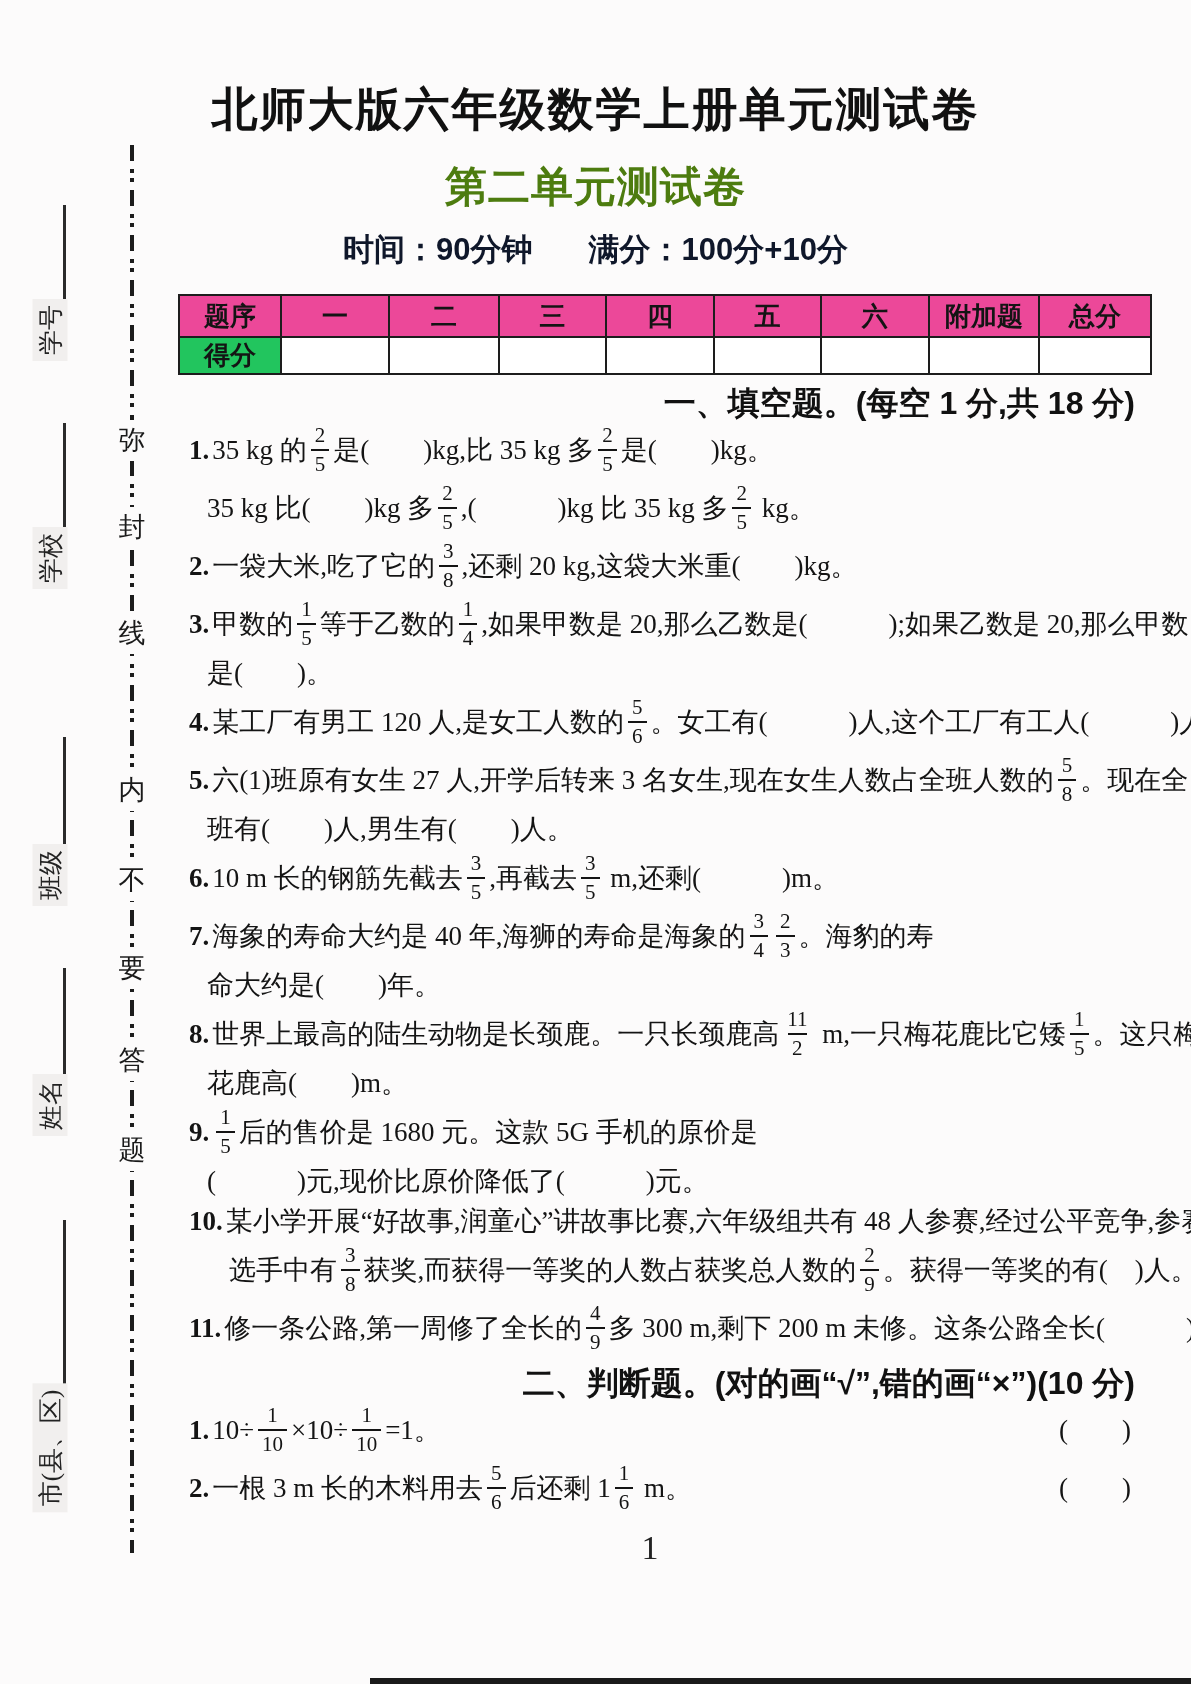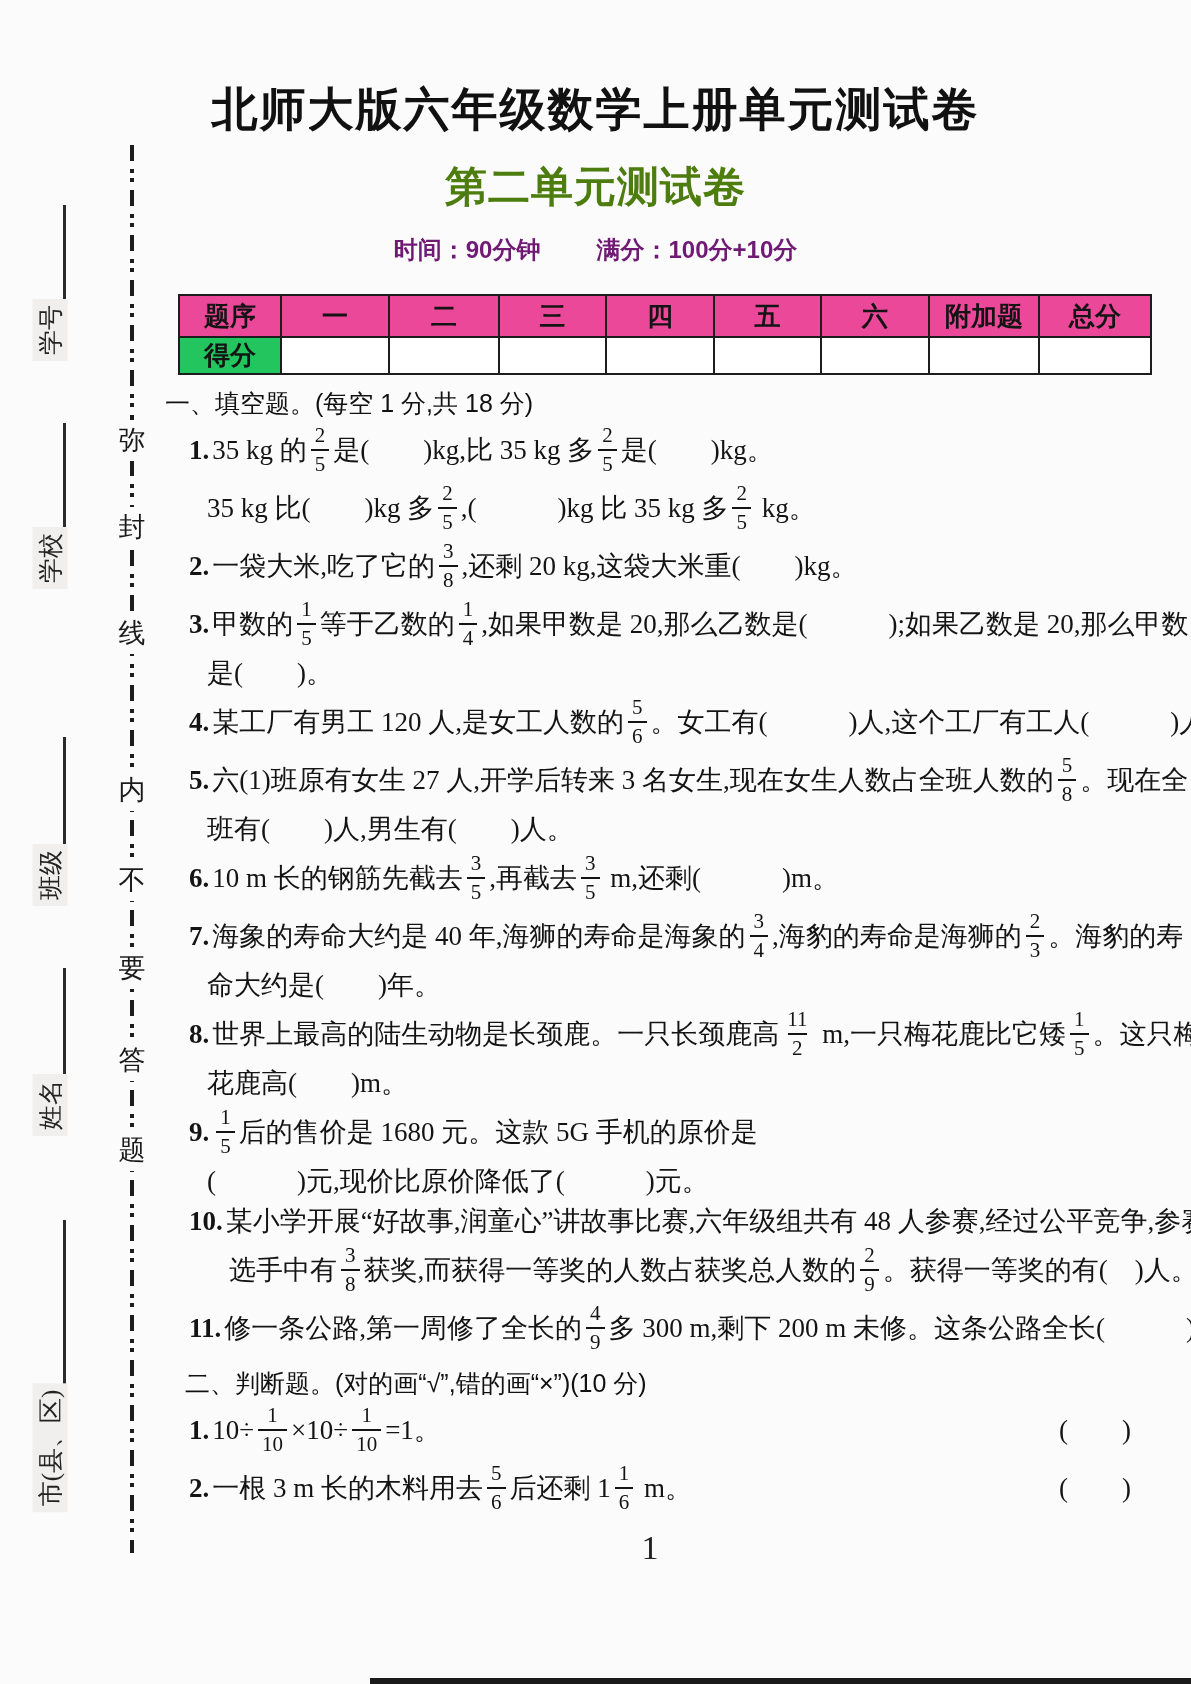--- a/index.html
+++ b/index.html
@@ -36,22 +36,22 @@
   .hdr{width:100%;text-align:center;}
   .title{
     margin-top:84px;font-size:46px;line-height:50px;font-weight:bold;
     letter-spacing:2px;font-family:"Liberation Sans","DejaVu Sans",sans-serif;color:#111;
   }
   .subtitle{
     margin-top:30px;font-size:42px;line-height:46px;font-weight:bold;
     letter-spacing:1px;font-family:"Liberation Sans","DejaVu Sans",sans-serif;color:#4d7c0f;
   }
   .meta{
-    margin-top:24px;font-size:24px;line-height:32px;font-weight:bold;
-    font-family:"Liberation Sans","DejaVu Sans",sans-serif;color:#701a75;
+    margin-top:24px;font-size:31px;line-height:32px;font-weight:bold;
+    font-family:"Liberation Sans","DejaVu Sans",sans-serif;color:#0f172a;
   }
   .meta span{margin:0 28px;}
 
   
   .content{position:absolute;left:165px;right:56px;top:270px;}
 
   table.score{
     border-collapse:collapse;table-layout:fixed;
     width:956px;margin:24px 0 0 13px;background:#fff;
   }
@@ -60,22 +60,23 @@
     font-family:"Liberation Sans","DejaVu Sans",sans-serif;
     font-size:26px;font-weight:bold;color:#141414;
     height:40px;padding:0;overflow:hidden;
   }
   table.score tr.hdr-row td{background:#ec4899;}
   table.score tr.val-row td{height:33px;background:#fff;}
   table.score tr.val-row td.rowlab{background:#22c55e;}
 
   .section-title{
     margin:10px 0 0 0;height:36px;line-height:36px;
-    font-size:25px;font-weight:normal;color:#111;
+    font-size:32px;font-weight:bold;color:#111;
     font-family:"Liberation Sans","DejaVu Sans",sans-serif;
+    text-align:right;
   }
   .section-title.second{margin-top:8px;margin-left:20px;}
 
   .q-line{display:flex;align-items:center;font-size:27px;color:#141414;}
   .q-line.tall{height:58px;}
   .q-line.plain{height:40px;}
   .q-line span{white-space:pre;}
   .ind0{padding-left:24px;}
   .ind1{padding-left:42px;}
   .ind2{padding-left:64px;}
@@ -216,21 +217,20 @@
           <span>10 m 长的钢筋先截去</span>
           <span class="frac"><span class="fn">3</span><span class="fd">5</span></span>
           <span>,再截去</span>
           <span class="frac"><span class="fn">3</span><span class="fd">5</span></span>
           <span> m,还剩(　　　)m。</span>
         </div>
         <div class="q-line tall ind0">
           <span class="q-num">7.</span>
           <span>海象的寿命大约是 40 年,海狮的寿命是海象的</span>
           <span class="frac"><span class="fn">3</span><span class="fd">4</span></span>
-          <span>,海豹的寿命是海狮的</span>
           <span class="frac"><span class="fn">2</span><span class="fd">3</span></span>
           <span>。海豹的寿</span>
         </div>
         <div class="q-line plain ind1">
           <span>命大约是(　　)年。</span>
         </div>
         <div class="q-line tall ind0">
           <span class="q-num">8.</span>
           <span>世界上最高的陆生动物是长颈鹿。一只长颈鹿高</span>
           <span class="frac"><span class="fn">11</span><span class="fd">2</span></span>

